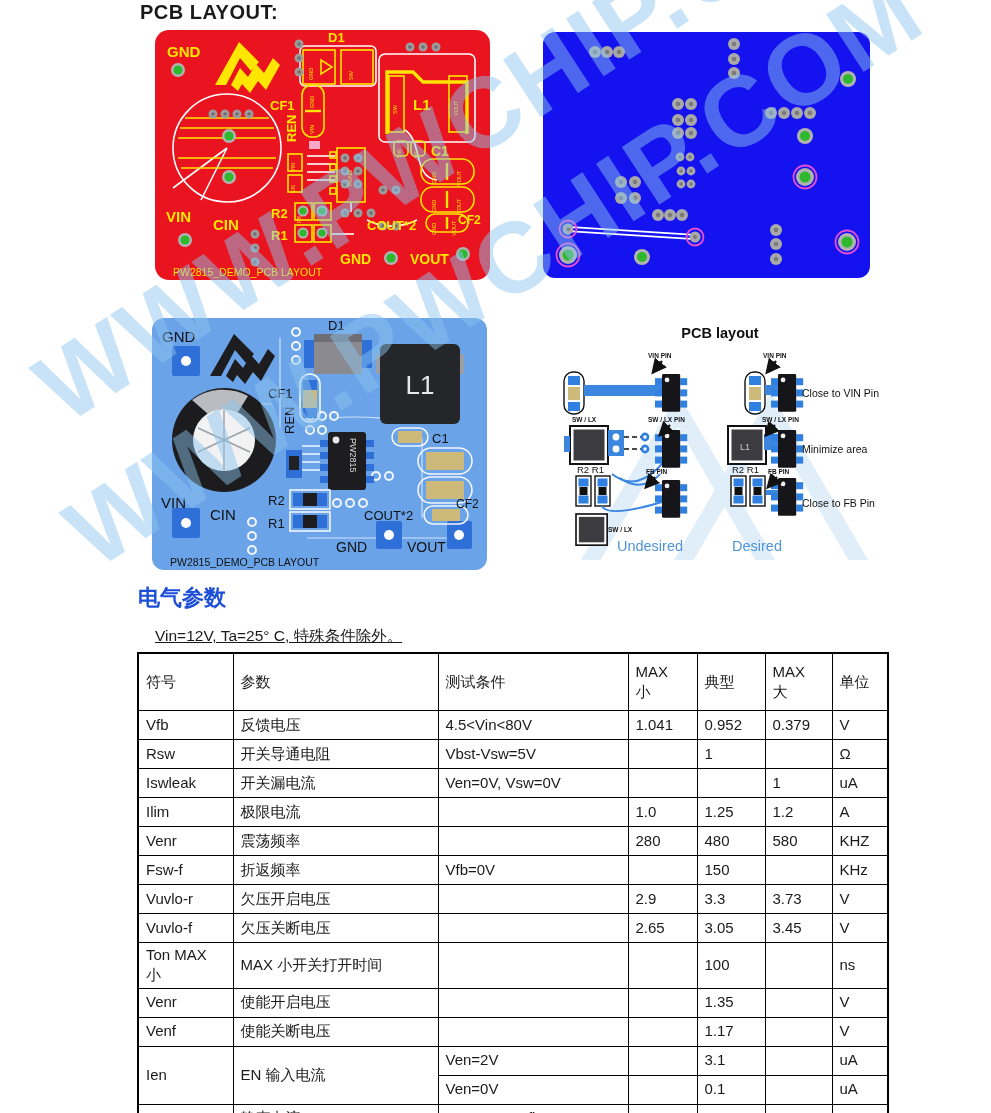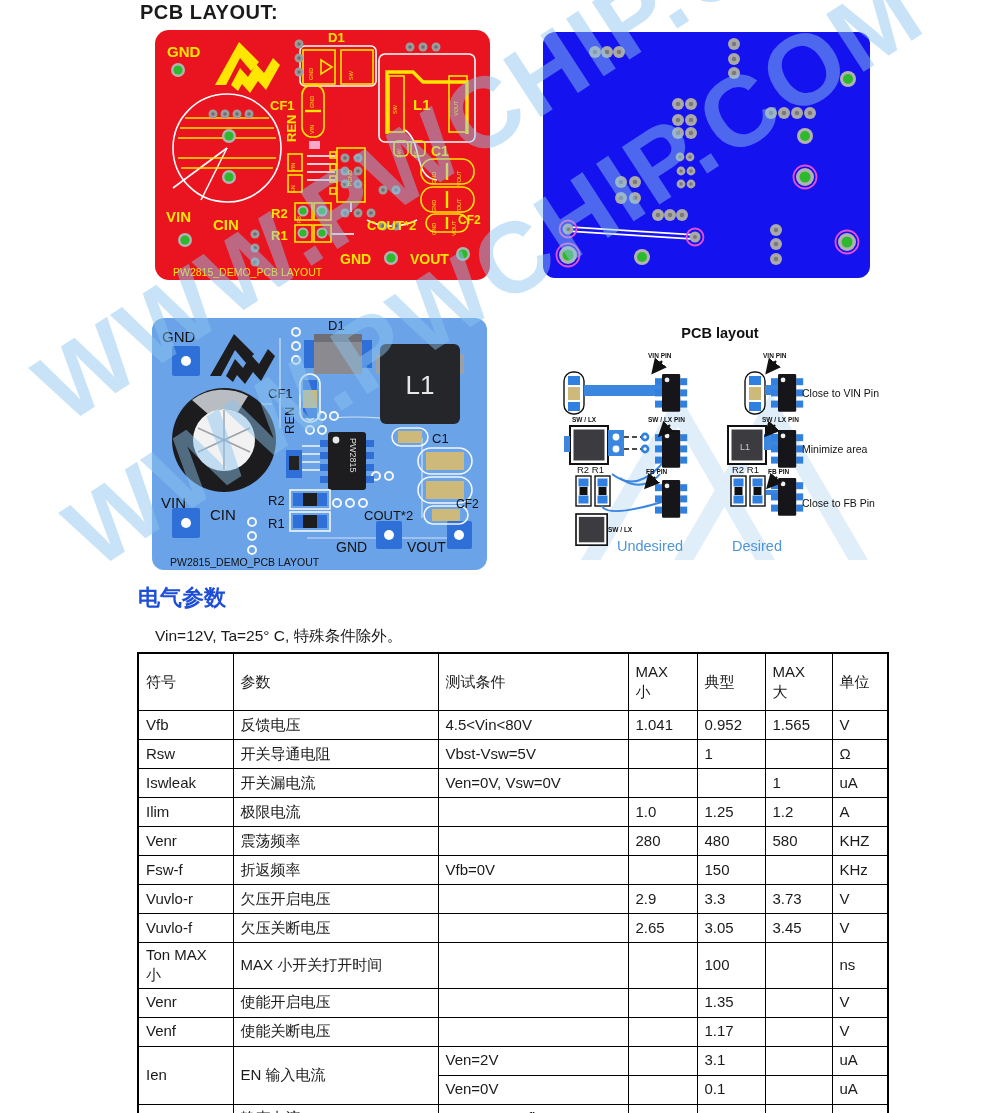--- a/index.html
+++ b/index.html
@@ -6,21 +6,21 @@
   .page{position:relative;width:991px;height:1113px;background:#fff;overflow:hidden;
         font-family:"Liberation Sans",sans-serif;color:#1a1a1a;margin-left:20px;}
   .page-title{position:absolute;left:120px;top:1px;font-size:20px;font-weight:600;letter-spacing:.5px;z-index:4;}
   .img{position:absolute;z-index:1;}
   .guide{z-index:3;}
   .wm{position:absolute;white-space:nowrap;font-weight:bold;font-size:100px;letter-spacing:3px;
       color:rgba(139,197,238,.48);transform-origin:left bottom;pointer-events:none;z-index:2;}
   .wm1{left:58px;top:330px;transform:rotate(-33deg);}
   .wm2{left:88px;top:475px;transform:rotate(-33deg);}
   .section-heading{position:absolute;left:118px;top:583px;font-size:22px;font-weight:bold;color:#1d4ed8;z-index:4;}
-  .cond{position:absolute;left:135px;top:626px;font-size:15.5px;z-index:4;}
+  .cond{position:absolute;left:135px;top:626px;font-size:15.5px;z-index:4;text-decoration:underline;}
   .ptable{position:absolute;left:117px;top:652px;z-index:4;border-collapse:collapse;table-layout:fixed;
           width:750px;font-size:15px;color:#1a1a1a;background:#fff;border:2px solid #000;}
   .ptable th,.ptable td{border:1.5px solid #000;padding:2px 7px;text-align:left;font-weight:normal;
           vertical-align:middle;line-height:1.35;overflow:hidden;}
   .ptable thead th{height:52px;}
   .ptable tbody td{height:24px;}
   svg text{font-family:"Liberation Sans",sans-serif;}
 </style>
 </head>
 <body>
@@ -623,21 +623,21 @@
           <th>单位</th>
         </tr>
       </thead>
       <tbody>
         <tr>
           <td>Vfb</td>
           <td>反馈电压</td>
           <td>4.5&lt;Vin&lt;80V</td>
           <td>1.041</td>
           <td>0.952</td>
-          <td>1.565</td>
+          <td>0.379</td>
           <td>V</td>
         </tr>
         <tr>
           <td>Rsw</td>
           <td>开关导通电阻</td>
           <td>Vbst-Vsw=5V</td>
           <td></td>
           <td>1</td>
           <td></td>
           <td>Ω</td>

